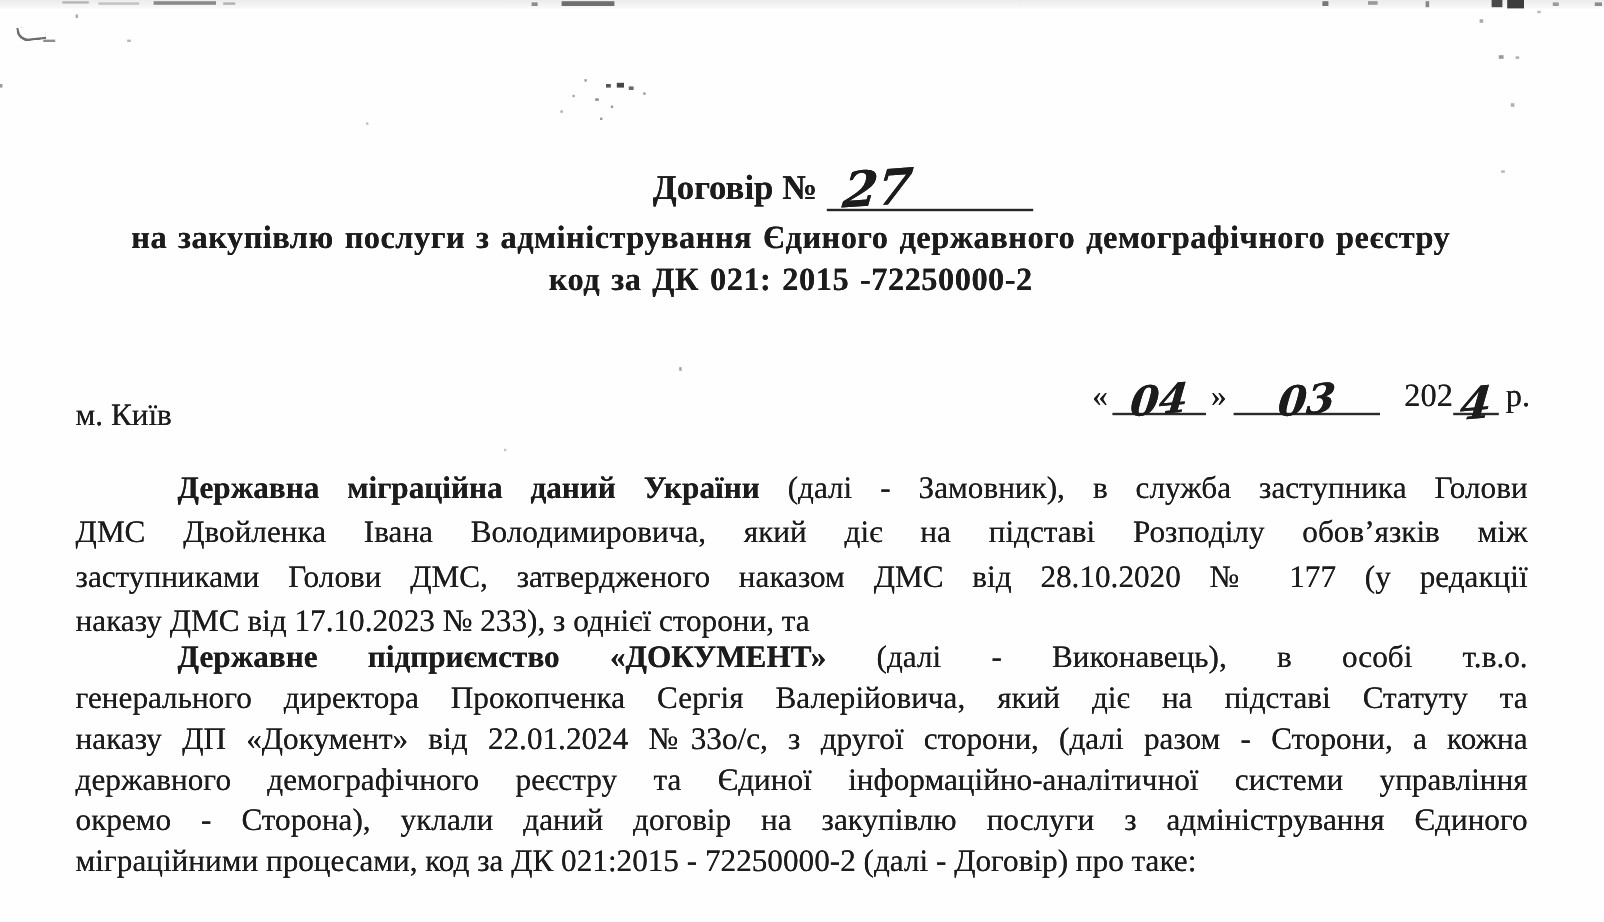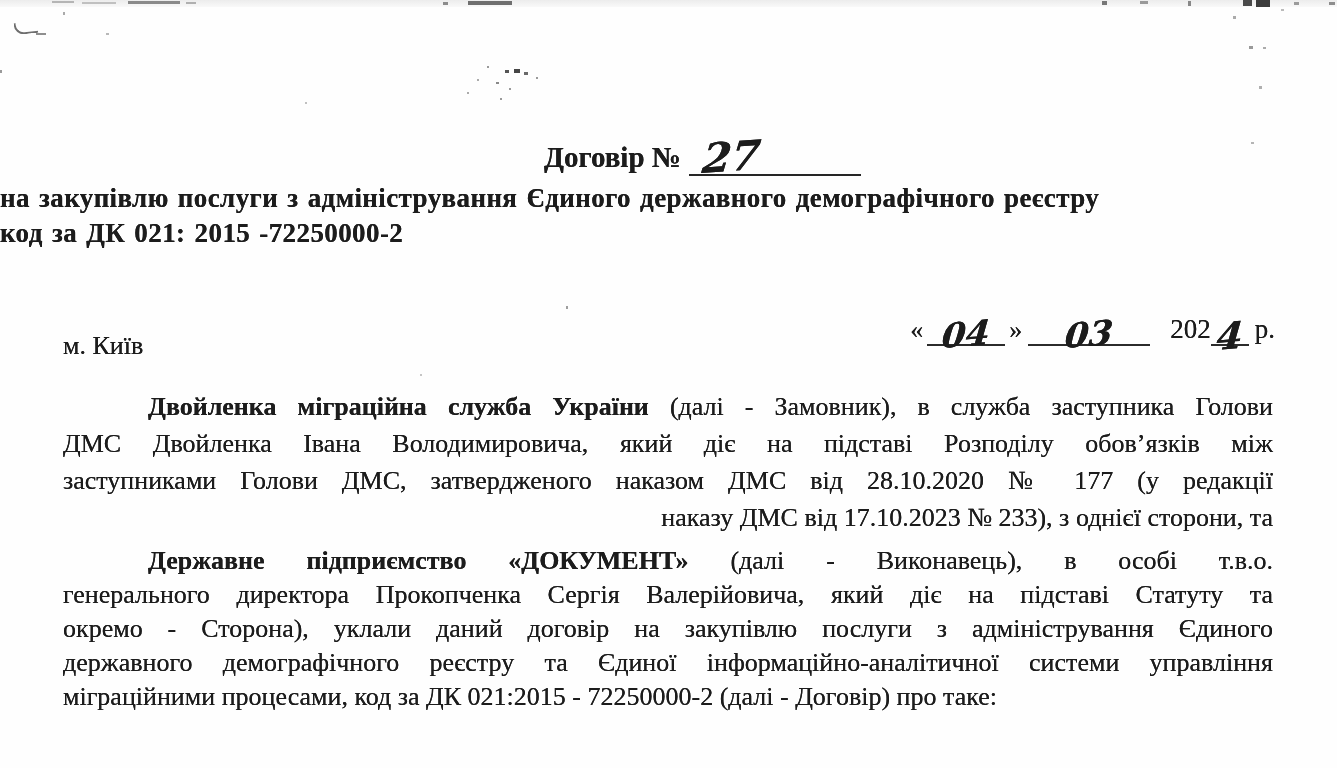--- a/index.html
+++ b/index.html
@@ -23,42 +23,42 @@
   
   .title-row { position:absolute; top:136px; left:544px; display:flex; align-items:flex-end; }
   .title-label { font-weight:bold; font-size:29px; line-height:38px; }
   .title-num-cell { position:relative; width:172px; height:40px; margin-left:8px;
     border-bottom:2px solid #262626; }
   .hw { font-family:"DejaVu Serif",serif; font-style:italic; font-weight:700;
     display:inline-block; transform:skewX(-10deg) rotate(-4deg); }
   .title-num { position:absolute; left:14px; bottom:-4px; font-size:41px; line-height:41px; }
 
   
-  .heading { position:absolute; top:181px; left:0; width:1318px; text-align:left;
+  .heading { position:absolute; top:181px; left:0; width:1318px; text-align:center;
     font-weight:bold; font-size:27px; line-height:35px; letter-spacing:0.4px; word-spacing:2px; }
 
   
   .city { position:absolute; top:331px; left:63px; font-size:26px; }
   .date-row { position:absolute; top:312px; right:62px; display:flex; align-items:flex-end; }
   .date-row .q { font-size:26px; line-height:30px; padding-bottom:1px; }
   .cell { position:relative; height:34px; border-bottom:2px solid #2b2b2b; }
   .cell.day { width:78px; margin:0 4px; }
   .cell.month { width:122px; margin:0 6px; }
   .cell.year { width:38px; }
   .cell .d { position:absolute; left:50%; bottom:-7px; transform:translateX(-50%) skewX(-10deg) rotate(-5deg);
     font-size:34px; line-height:34px; }
   .cell.year .d { font-size:37px; bottom:-9px; }
   .yr { font-size:27px; line-height:31px; margin-left:14px; padding-bottom:1px; }
   .era { font-size:27px; line-height:31px; margin-left:6px; padding-bottom:1px; }
 
   
   .para { position:absolute; left:63px; width:1210px; font-size:26px; }
   .p1 { top:388px; }
-  .p1 .ln { line-height:37px;text-align:right; }
-  .p2 { top:544px; }
+  .p1 .ln { line-height:37px; }
+  .p2 { top:531px; }
   .p2 .ln { line-height:34px; }
   .ln { width:100%; }
   .just { text-align:justify; text-align-last:justify; }
   .indent { padding-left:85px; }
   .b { font-weight:bold; }
 </style>
 </head>
 <body>
 
 <div class="page">
@@ -127,27 +127,28 @@
       <span class="hw d">03</span>
     </span>
     <span class="yr">202</span>
     <span class="cell year">
       <span class="hw d">4</span>
     </span>
     <span class="era">р.</span>
   </div>
 
   <div class="para p1">
-    <div class="ln just indent"><span class="b">Двойленка міграційна служба України</span><span> (далі - Замовник), в служба заступника Голови</span></div>
+    <div class="ln just indent"><span class="b">Державна міграційна даний України</span><span> (далі - Замовник), в служба заступника Голови</span></div>
     <div class="ln just">ДМС Двойленка Івана Володимировича, який діє на підставі Розподілу обов’язків між</div>
     <div class="ln just">заступниками Голови ДМС, затвердженого наказом ДМС від 28.10.2020 № 177 (у редакції</div>
     <div class="ln">наказу ДМС від 17.10.2023 № 233), з однієї сторони, та</div>
   </div>
 
   <div class="para p2">
     <div class="ln just indent"><span class="b">Державне підприємство «ДОКУМЕНТ»</span><span> (далі - Виконавець), в особі т.в.о.</span></div>
     <div class="ln just">генерального директора Прокопченка Сергія Валерійовича, який діє на підставі Статуту та</div>
+    <div class="ln just">наказу ДП «Документ» від 22.01.2024 №33о/с, з другої сторони, (далі разом - Сторони, а кожна</div>
+    <div class="ln just">державного демографічного реєстру та Єдиної інформаційно-аналітичної системи управління</div>
     <div class="ln just">окремо - Сторона), уклали даний договір на закупівлю послуги з адміністрування Єдиного</div>
-    <div class="ln just">державного демографічного реєстру та Єдиної інформаційно-аналітичної системи управління</div>
     <div class="ln">міграційними процесами, код за ДК 021:2015 - 72250000-2 (далі - Договір) про таке:</div>
   </div>
 
 </div>
 
 </body></html>

